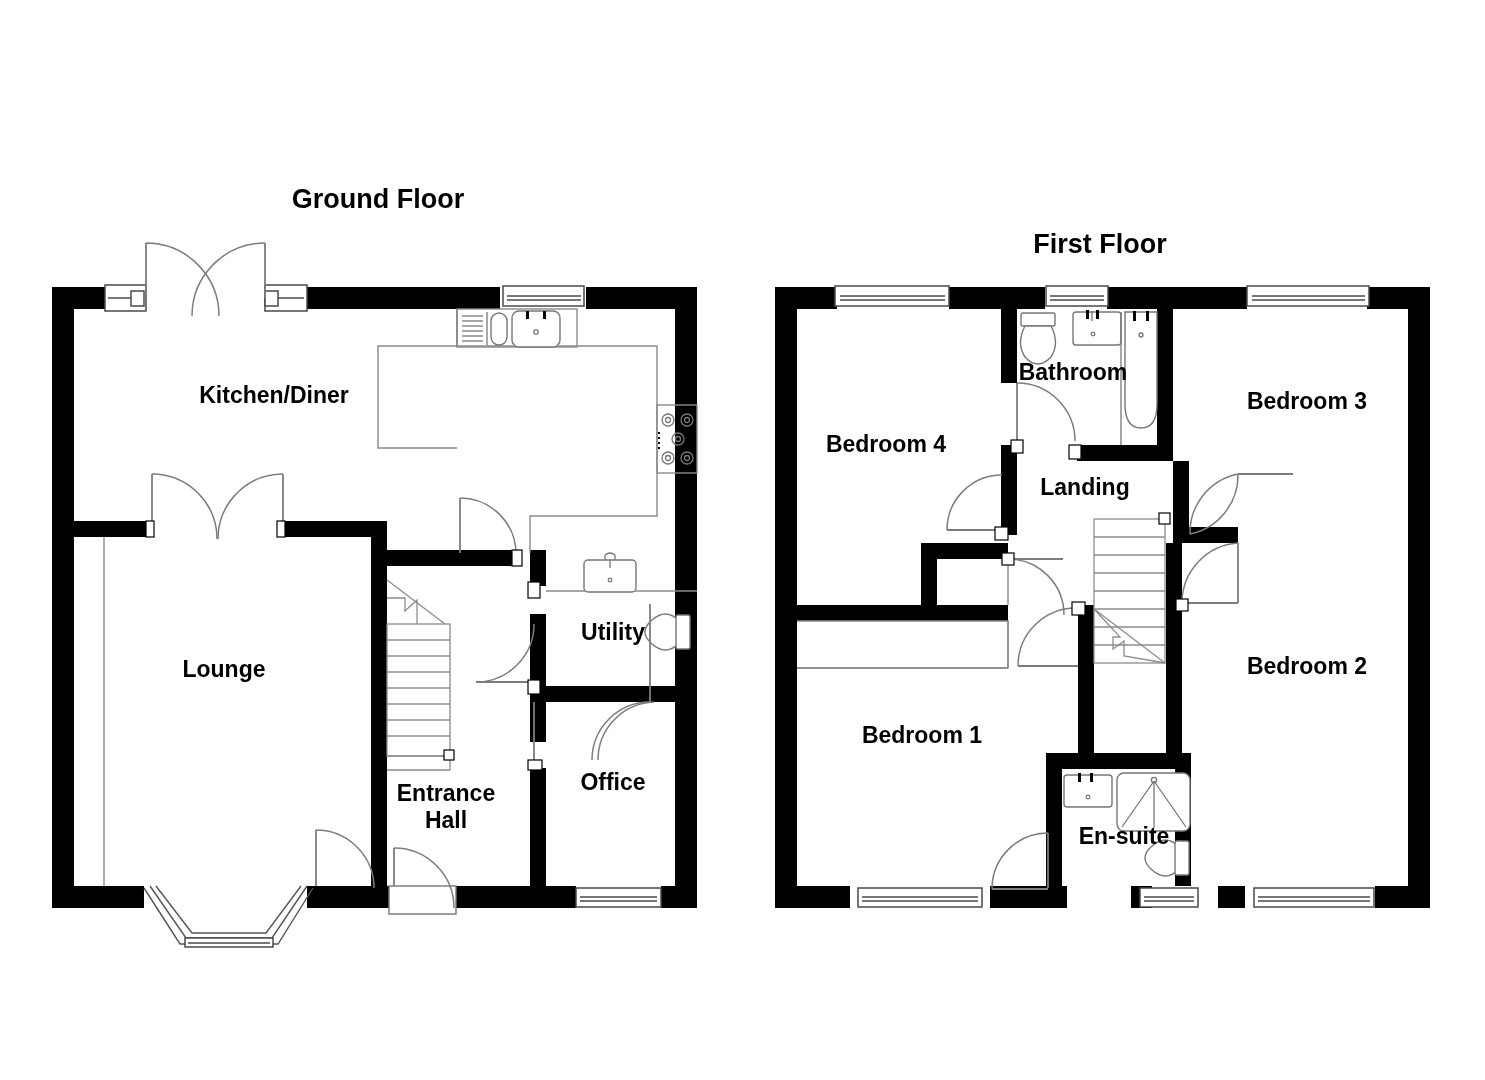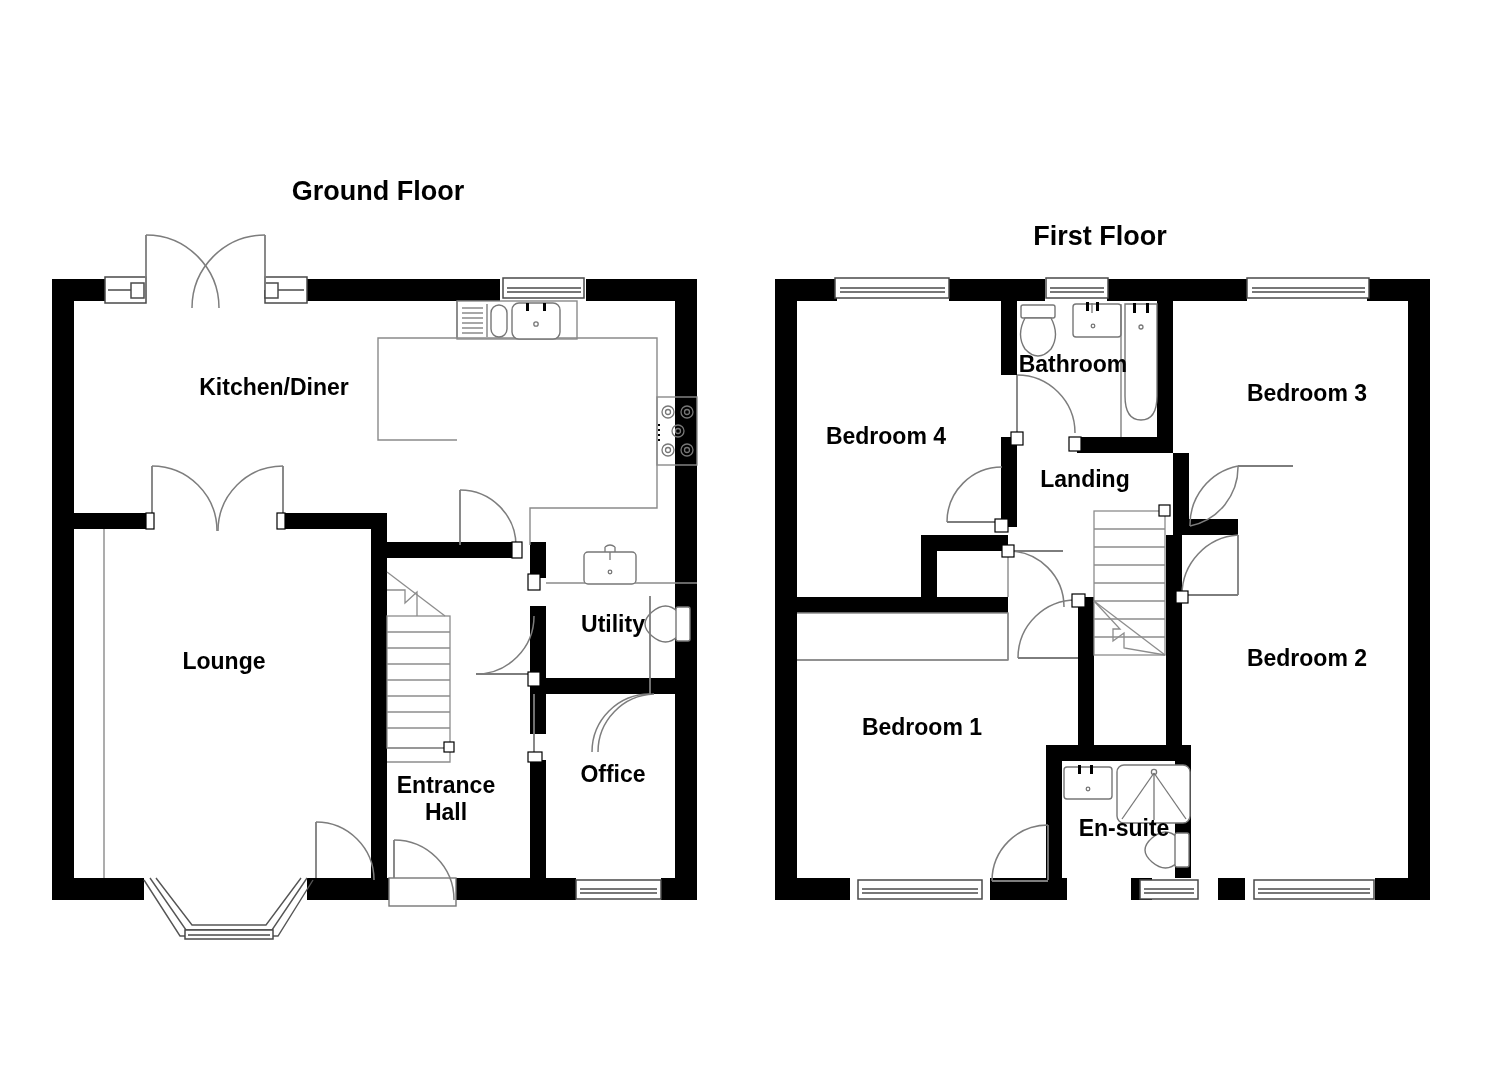--- a/index.html
+++ b/index.html
@@ -9,21 +9,21 @@
   }
   body {
     width: 1485px;
     height: 1080px;
     font-family: "Liberation Sans", sans-serif;
     overflow: hidden;
     position: relative;
   }
   #floorplan-root {
     position: absolute;
-    left: 0; top: 0;
+    left: 0; top: 8px;
     width: 1485px;
     height: 895px;
   }
   svg.plan {
     position: absolute;
     left: 0; top: 0;
     width: 1485px;
     height: 1080px;
     display: block;
   }

